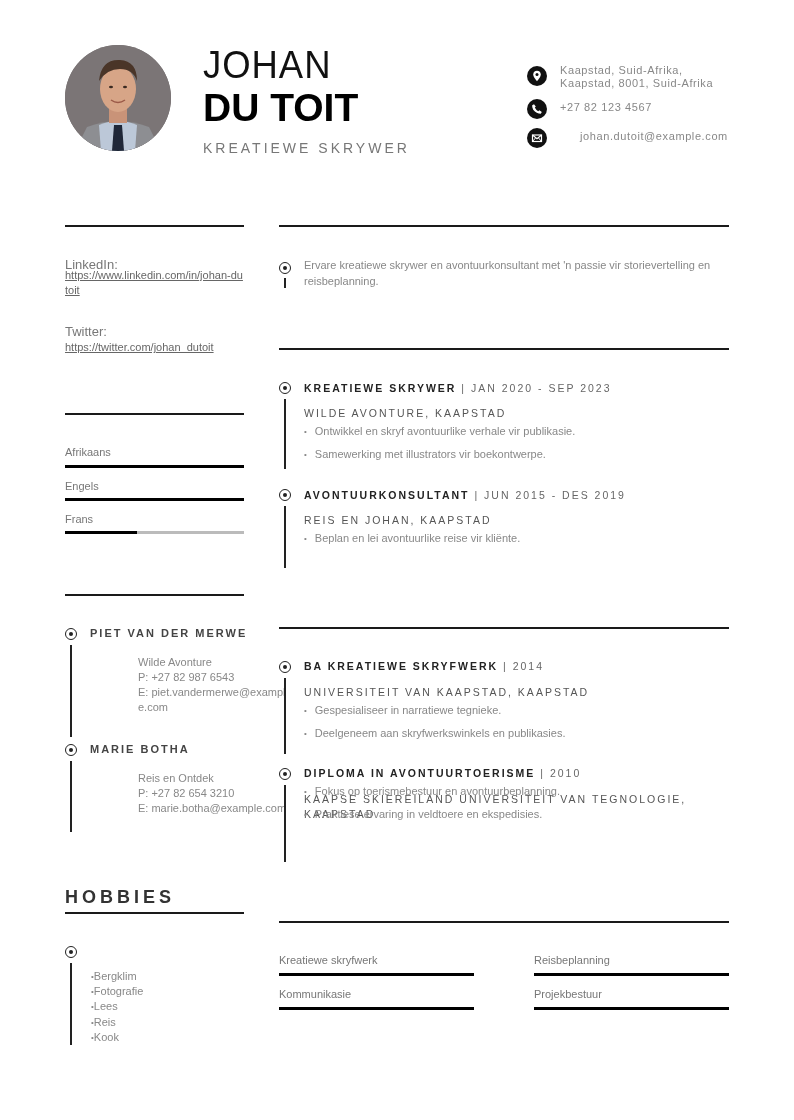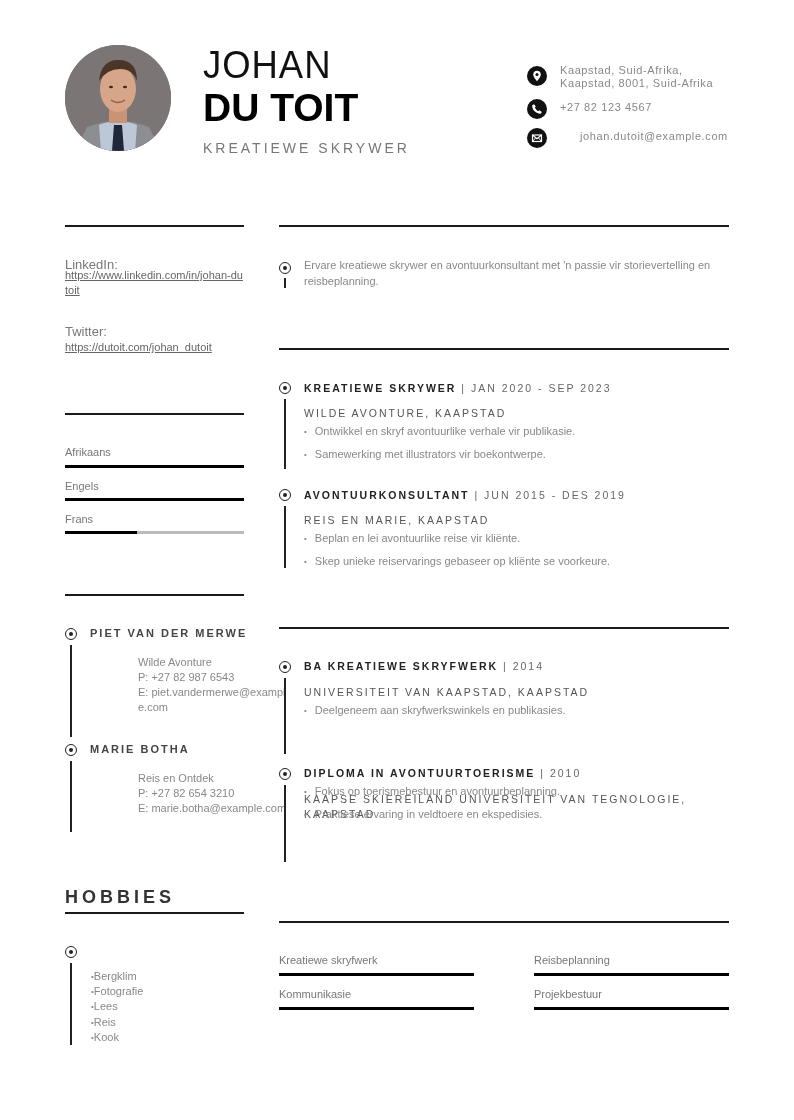--- a/index.html
+++ b/index.html
@@ -141,21 +141,21 @@
 <div class="rule rule-right" style="top:348px;"></div>
 <div class="rule rule-left" style="top:413px;"></div>
 <div class="rule rule-left" style="top:594px;"></div>
 <div class="rule rule-right" style="top:627px;"></div>
 <div class="rule rule-left" style="top:912px;"></div>
 <div class="rule rule-right" style="top:921px;"></div>
 
 <div class="social-label" style="top:257px;">LinkedIn:</div>
 <a class="social-link" style="top:268px;">https://www.linkedin.com/in/johan-dutoit</a>
 <div class="social-label" style="top:324px;">Twitter:</div>
-<a class="social-link" style="top:340px;">https://dutoit.com/johan_dutoit</a>
+<a class="social-link" style="top:340px;">https://twitter.com/johan_dutoit</a>
 
 <div class="lang-label" style="top:446px;text-align:center;">Afrikaans</div>
 <div class="lang-bar" style="top:465px;">
     <div class="lang-fill" style="width:100%;"></div>
   </div>
 <div class="lang-label" style="top:480px;">Engels</div>
 <div class="lang-bar" style="top:498px;">
     <div class="lang-fill" style="width:100%;"></div>
   </div>
 <div class="lang-label" style="top:513px;">Frans</div>
@@ -205,33 +205,33 @@
 <ul class="entry-bullets" style="top:424px;">
   <li>Ontwikkel en skryf avontuurlike verhale vir publikasie.</li>
   <li>Samewerking met illustrators vir boekontwerpe.</li>
 </ul>
 
 <div class="tl-dot" style="left:279px; top:489px;"></div>
 <div class="tl-line" style="left:284px; top:506px; height:62px;"></div>
 <div class="entry-title" style="top:489px;">
   <span>AVONTUURKONSULTANT</span><span class="sep"> | </span><span class="date">JUN 2015 - DES 2019</span>
 </div>
-<div class="entry-org" style="top:513px;">REIS EN MARIE, KAAPSTAD</div>
+<div class="entry-org" style="top:513px;">REIS EN JOHAN, KAAPSTAD</div>
 <ul class="entry-bullets" style="top:531px;">
   <li>Beplan en lei avontuurlike reise vir kliënte.</li>
-  <li>Skep unieke reiservarings gebaseer op kliënte se voorkeure.</li>
 </ul>
 
 <div class="tl-dot" style="left:279px; top:661px;"></div>
 <div class="tl-line" style="left:284px; top:678px; height:76px;"></div>
 <div class="entry-title" style="top:660px;">
   <span>BA KREATIEWE SKRYFWERK</span><span class="sep"> | </span><span class="date">2014</span>
 </div>
 <div class="entry-org" style="top:685px;">UNIVERSITEIT VAN KAAPSTAD, KAAPSTAD</div>
 <ul class="entry-bullets" style="top:703px;">
+  <li>Gespesialiseer in narratiewe tegnieke.</li>
   <li>Deelgeneem aan skryfwerkswinkels en publikasies.</li>
 </ul>
 
 <div class="tl-dot" style="left:279px; top:768px;"></div>
 <div class="tl-line" style="left:284px; top:785px; height:77px;"></div>
 <div class="entry-title" style="top:767px;">
   <span>DIPLOMA IN AVONTUURTOERISME</span><span class="sep"> | </span><span class="date">2010</span>
 </div>
 <div class="entry-org" style="top:792px;">KAAPSE SKIEREILAND UNIVERSITEIT VAN TEGNOLOGIE, KAAPSTAD</div>
 <ul class="entry-bullets" style="top:784px;">

